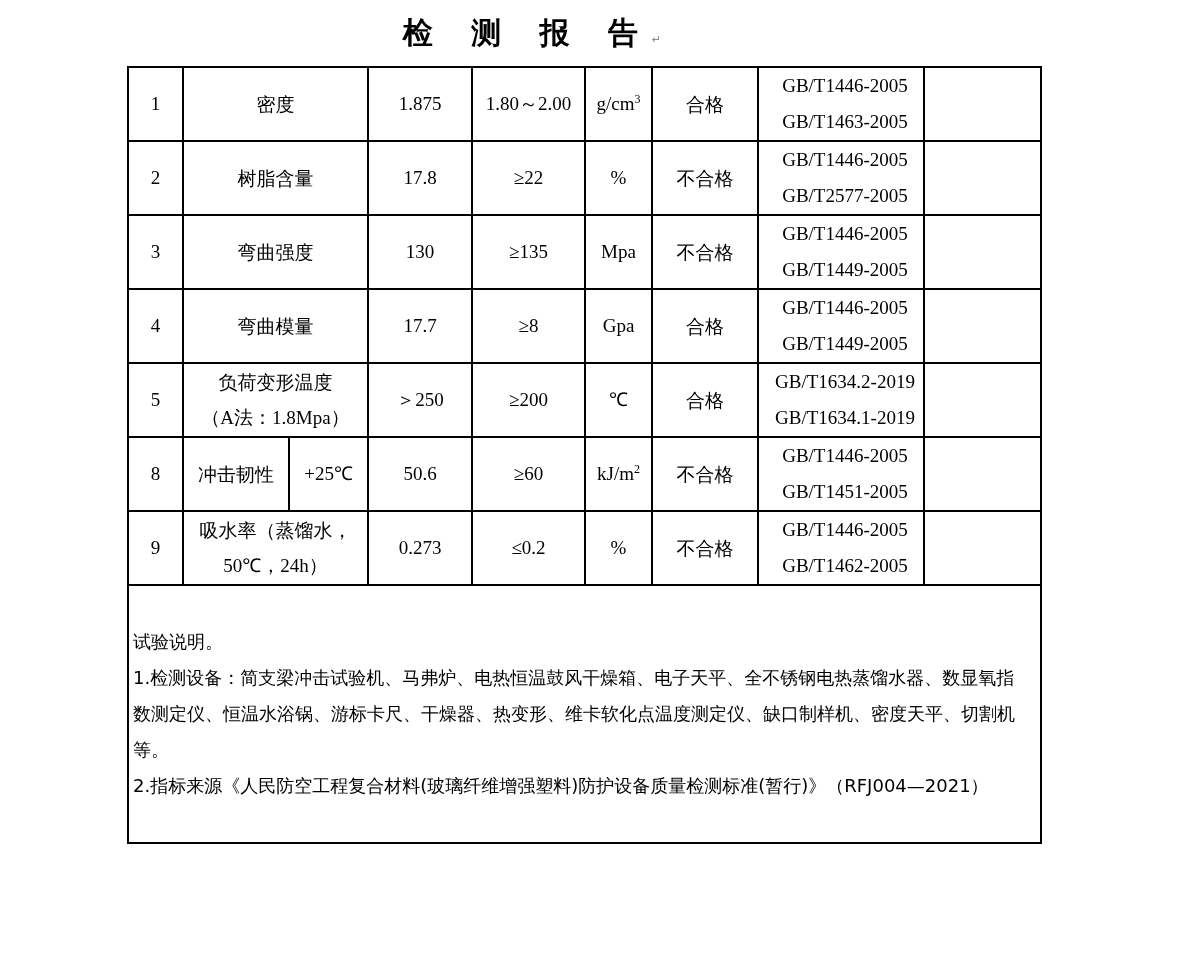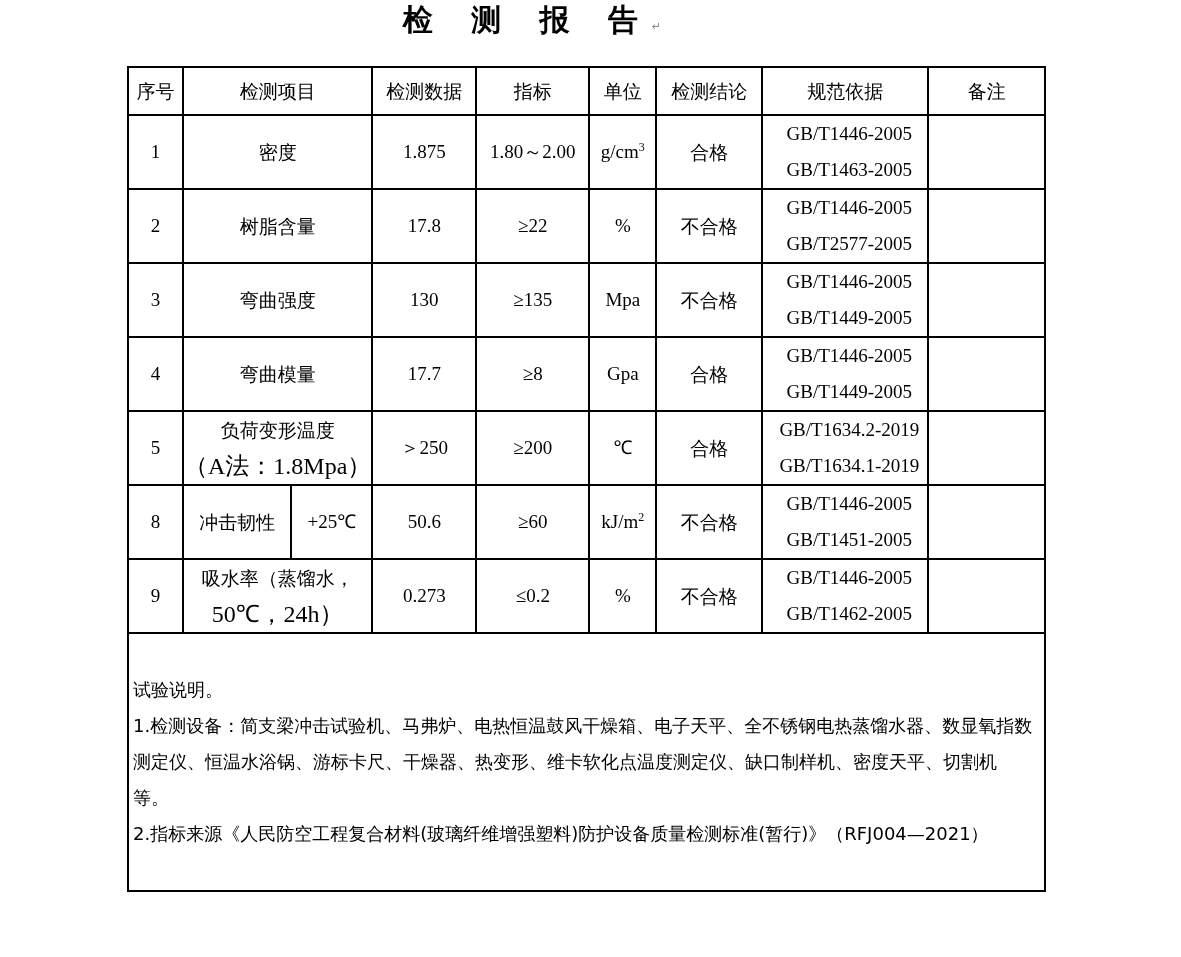--- a/index.html
+++ b/index.html
@@ -1,24 +1,24 @@
 <!DOCTYPE html>
 <html><head>
 <meta charset="utf-8">
 <style>
   html, body { margin:0; padding:0; background:#ffffff; }
   body { width:1181px; height:957px; position:relative; overflow:hidden;
          font-family:"DejaVu Sans", sans-serif; color:#000; }
-  .title { position:absolute; left:0; width:1064px; top:0; text-align:center;
+  .title { position:absolute; left:0; width:1064px; top:13px; text-align:center;
            font-family:"DejaVu Serif", serif; font-weight:bold; font-size:30px; letter-spacing:14px; }
   .pm { color:#888; font-size:11px; font-family:"DejaVu Sans", sans-serif; font-weight:normal; letter-spacing:0; }
   table.report { position:absolute; left:127px; top:66px; border-collapse:collapse; table-layout:fixed; }
   table.report td { border:2px solid #000; padding:0; text-align:center; vertical-align:middle;
                     font-size:19px; line-height:36px; overflow:hidden; white-space:nowrap; }
-  .serif { font-family:"Liberation Serif", serif; font-size:24px; }
+  .serif { font-family:"Liberation Serif", serif; font-size:19px; }
   .cjk { font-family:"DejaVu Sans", sans-serif; font-size:19px; }
   .std { text-align:right; padding-left:8px !important; line-height:36px; }
   .notes-cell { text-align:left !important; vertical-align:top !important; white-space:normal !important; }
   .notes { padding:38px 12px 0 4px; font-size:18px; line-height:36px; }
   .notes p { margin:0; }
   .sup { font-size:12px; vertical-align:super; line-height:0; }
 </style>
 </head>
 <body>
 
@@ -30,30 +30,20 @@
       <col style="width:106px">
       <col style="width:79px">
       <col style="width:104px">
     <col style="width:113px">
       <col style="width:67px">
       <col style="width:106px">
       <col style="width:166px">
       <col style="width:117px">
   </colgroup>
   <tbody>
-      <tr style="height:48px">
-    <td class="cjk">序号</td>
-    <td class="cjk" colspan="2">检测项目</td>
-    <td class="cjk">检测数据</td>
-    <td class="cjk">指标</td>
-    <td class="cjk">单位</td>
-    <td class="cjk">检测结论</td>
-    <td class="cjk">规范依据</td>
-    <td class="cjk">备注</td>
-  </tr>
 
   <tr style="height:73px">
     <td class="serif">1</td>
     <td class="cjk" colspan="2">密度</td>
     <td class="serif">1.875</td>
     <td class="serif">1.80～2.00</td>
     <td class="serif"><span>g/cm</span><span class="sup">3</span></td>
     <td class="cjk">合格</td>
     <td class="serif std">
           <div>GB/T1446-2005</div>

